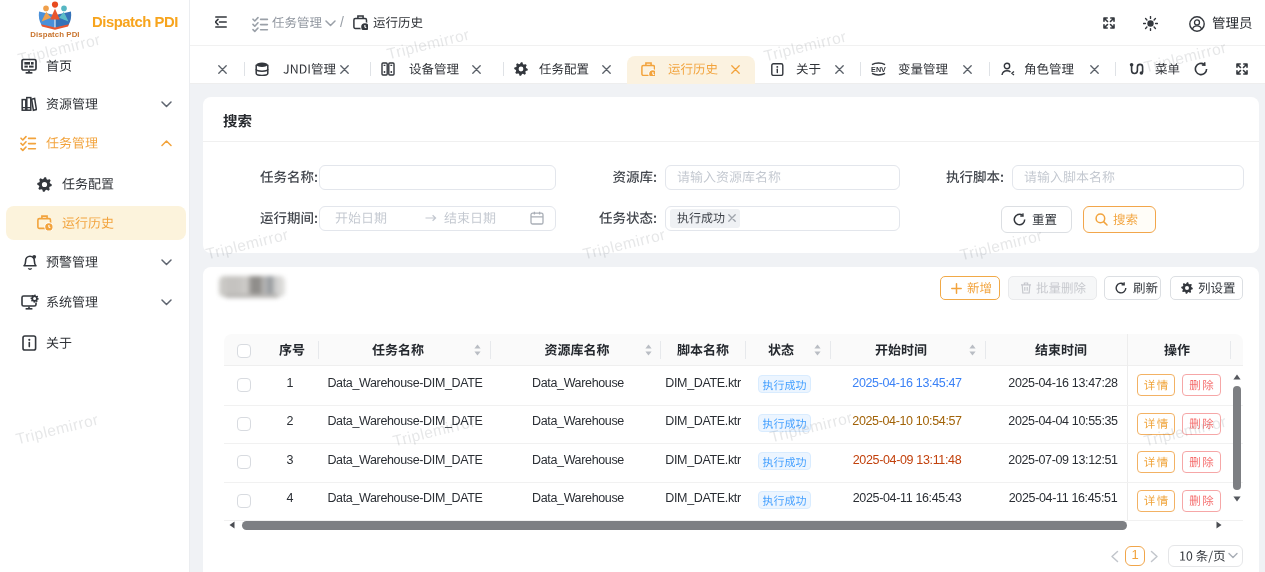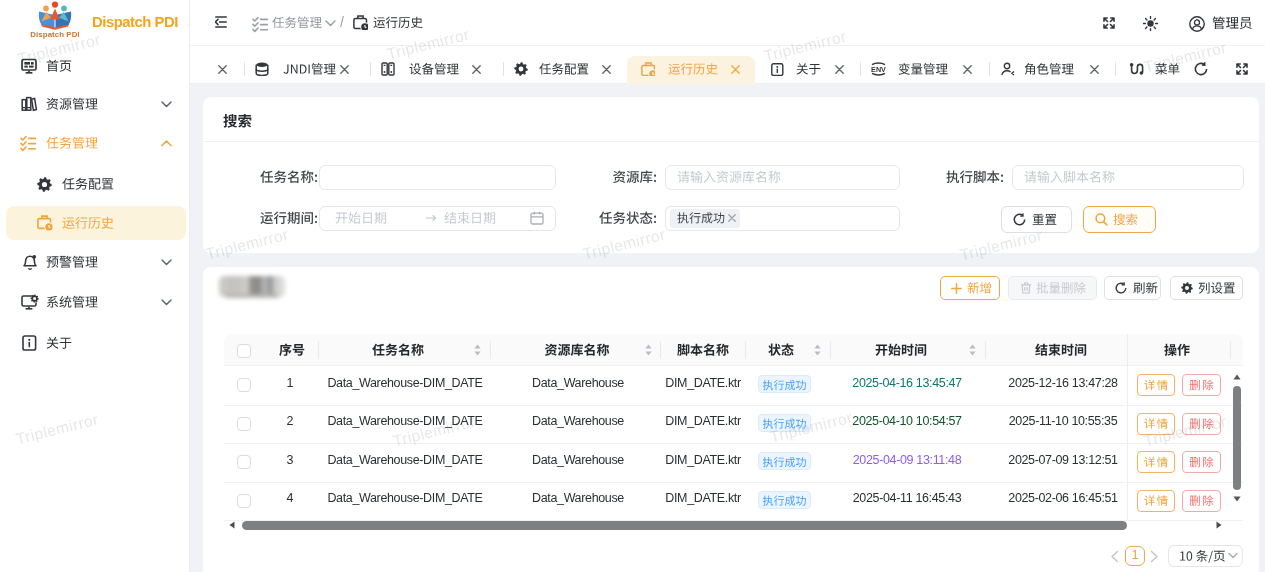--- a/index.html
+++ b/index.html
@@ -294,55 +294,55 @@
     <path d="M3.5 0.4 L6.6 4.4 H0.4 Z" fill="#b9bdc4"></path>
     <path d="M3.5 11.6 L0.4 7.6 H6.6 Z" fill="#b9bdc4"></path>
   </svg>
 <div class="a" style="left:224px;top:404.5px;width:1019px;height:1px;background:#f1f1f1"></div>
 <div class="a" style="left:237px;top:378.25px;width:14px;height:14px;border:1px solid #d8dbe0;border-radius:4px;background:#fff"></div>
 <div class="a" style="left:290px;top:375.875px;width:300px;margin-left:-150px;text-align:center;font-size:12.5px;color:#2a2e34;letter-spacing:-0.2px;font-weight:normal;white-space:nowrap">1</div>
 <div class="a" style="left:405px;top:375.875px;width:300px;margin-left:-150px;text-align:center;font-size:12.5px;color:#2a2e34;letter-spacing:-0.35px;font-weight:normal;white-space:nowrap">Data_Warehouse-DIM_DATE</div>
 <div class="a" style="left:578px;top:375.875px;width:300px;margin-left:-150px;text-align:center;font-size:12.5px;color:#2a2e34;letter-spacing:-0.35px;font-weight:normal;white-space:nowrap">Data_Warehouse</div>
 <div class="a" style="left:703px;top:375.875px;width:300px;margin-left:-150px;text-align:center;font-size:12.5px;color:#2a2e34;letter-spacing:-0.35px;font-weight:normal;white-space:nowrap">DIM_DATE.ktr</div>
 <div class="a" style="left:758px;top:375.25px;width:53px;height:18px;background:#ecf5ff;border:1px solid #d9ecff;border-radius:4px"></div>
-<div class="a" style="left:907px;top:375.875px;width:300px;margin-left:-150px;text-align:center;font-size:12.5px;color:#0f766e;letter-spacing:-0.35px;font-weight:normal;white-space:nowrap">2025-04-16 13:45:47</div>
-<div class="a" style="left:1063px;top:375.875px;width:300px;margin-left:-150px;text-align:center;font-size:12.5px;color:#2a2e34;letter-spacing:-0.35px;font-weight:normal;white-space:nowrap">2025-12-16 13:47:28</div>
+<div class="a" style="left:907px;top:375.875px;width:300px;margin-left:-150px;text-align:center;font-size:12.5px;color:#3b82f6;letter-spacing:-0.35px;font-weight:normal;white-space:nowrap">2025-04-16 13:45:47</div>
+<div class="a" style="left:1063px;top:375.875px;width:300px;margin-left:-150px;text-align:center;font-size:12.5px;color:#2a2e34;letter-spacing:-0.35px;font-weight:normal;white-space:nowrap">2025-04-16 13:47:28</div>
 <div class="a" style="left:1137px;top:374.25px;width:38px;height:22px;border:1px solid #f3b264;border-radius:4px;background:#fff"></div>
 <div class="a" style="left:1182px;top:374.25px;width:39px;height:22px;border:1px solid #f6a7a7;border-radius:4px;background:#fff"></div>
 <div class="a" style="left:224px;top:443px;width:1019px;height:1px;background:#f1f1f1"></div>
 <div class="a" style="left:237px;top:416.75px;width:14px;height:14px;border:1px solid #d8dbe0;border-radius:4px;background:#fff"></div>
 <div class="a" style="left:290px;top:414.375px;width:300px;margin-left:-150px;text-align:center;font-size:12.5px;color:#2a2e34;letter-spacing:-0.2px;font-weight:normal;white-space:nowrap">2</div>
 <div class="a" style="left:405px;top:414.375px;width:300px;margin-left:-150px;text-align:center;font-size:12.5px;color:#2a2e34;letter-spacing:-0.35px;font-weight:normal;white-space:nowrap">Data_Warehouse-DIM_DATE</div>
 <div class="a" style="left:578px;top:414.375px;width:300px;margin-left:-150px;text-align:center;font-size:12.5px;color:#2a2e34;letter-spacing:-0.35px;font-weight:normal;white-space:nowrap">Data_Warehouse</div>
 <div class="a" style="left:703px;top:414.375px;width:300px;margin-left:-150px;text-align:center;font-size:12.5px;color:#2a2e34;letter-spacing:-0.35px;font-weight:normal;white-space:nowrap">DIM_DATE.ktr</div>
 <div class="a" style="left:758px;top:413.75px;width:53px;height:18px;background:#ecf5ff;border:1px solid #d9ecff;border-radius:4px"></div>
-<div class="a" style="left:907px;top:414.375px;width:300px;margin-left:-150px;text-align:center;font-size:12.5px;color:#14532d;letter-spacing:-0.35px;font-weight:normal;white-space:nowrap">2025-04-10 10:54:57</div>
-<div class="a" style="left:1063px;top:414.375px;width:300px;margin-left:-150px;text-align:center;font-size:12.5px;color:#2a2e34;letter-spacing:-0.35px;font-weight:normal;white-space:nowrap">2025-11-10 10:55:35</div>
+<div class="a" style="left:907px;top:414.375px;width:300px;margin-left:-150px;text-align:center;font-size:12.5px;color:#a16207;letter-spacing:-0.35px;font-weight:normal;white-space:nowrap">2025-04-10 10:54:57</div>
+<div class="a" style="left:1063px;top:414.375px;width:300px;margin-left:-150px;text-align:center;font-size:12.5px;color:#2a2e34;letter-spacing:-0.35px;font-weight:normal;white-space:nowrap">2025-04-04 10:55:35</div>
 <div class="a" style="left:1137px;top:412.75px;width:38px;height:22px;border:1px solid #f3b264;border-radius:4px;background:#fff"></div>
 <div class="a" style="left:1182px;top:412.75px;width:39px;height:22px;border:1px solid #f6a7a7;border-radius:4px;background:#fff"></div>
 <div class="a" style="left:224px;top:481.5px;width:1019px;height:1px;background:#f1f1f1"></div>
 <div class="a" style="left:237px;top:455.25px;width:14px;height:14px;border:1px solid #d8dbe0;border-radius:4px;background:#fff"></div>
 <div class="a" style="left:290px;top:452.875px;width:300px;margin-left:-150px;text-align:center;font-size:12.5px;color:#2a2e34;letter-spacing:-0.2px;font-weight:normal;white-space:nowrap">3</div>
 <div class="a" style="left:405px;top:452.875px;width:300px;margin-left:-150px;text-align:center;font-size:12.5px;color:#2a2e34;letter-spacing:-0.35px;font-weight:normal;white-space:nowrap">Data_Warehouse-DIM_DATE</div>
 <div class="a" style="left:578px;top:452.875px;width:300px;margin-left:-150px;text-align:center;font-size:12.5px;color:#2a2e34;letter-spacing:-0.35px;font-weight:normal;white-space:nowrap">Data_Warehouse</div>
 <div class="a" style="left:703px;top:452.875px;width:300px;margin-left:-150px;text-align:center;font-size:12.5px;color:#2a2e34;letter-spacing:-0.35px;font-weight:normal;white-space:nowrap">DIM_DATE.ktr</div>
 <div class="a" style="left:758px;top:452.25px;width:53px;height:18px;background:#ecf5ff;border:1px solid #d9ecff;border-radius:4px"></div>
-<div class="a" style="left:907px;top:452.875px;width:300px;margin-left:-150px;text-align:center;font-size:12.5px;color:#8b5cf6;letter-spacing:-0.35px;font-weight:normal;white-space:nowrap">2025-04-09 13:11:48</div>
+<div class="a" style="left:907px;top:452.875px;width:300px;margin-left:-150px;text-align:center;font-size:12.5px;color:#c2410c;letter-spacing:-0.35px;font-weight:normal;white-space:nowrap">2025-04-09 13:11:48</div>
 <div class="a" style="left:1063px;top:452.875px;width:300px;margin-left:-150px;text-align:center;font-size:12.5px;color:#2a2e34;letter-spacing:-0.35px;font-weight:normal;white-space:nowrap">2025-07-09 13:12:51</div>
 <div class="a" style="left:1137px;top:451.25px;width:38px;height:22px;border:1px solid #f3b264;border-radius:4px;background:#fff"></div>
 <div class="a" style="left:1182px;top:451.25px;width:39px;height:22px;border:1px solid #f6a7a7;border-radius:4px;background:#fff"></div>
 <div class="a" style="left:224px;top:520px;width:1019px;height:1px;background:#f1f1f1"></div>
 <div class="a" style="left:237px;top:493.75px;width:14px;height:14px;border:1px solid #d8dbe0;border-radius:4px;background:#fff"></div>
 <div class="a" style="left:290px;top:491.375px;width:300px;margin-left:-150px;text-align:center;font-size:12.5px;color:#2a2e34;letter-spacing:-0.2px;font-weight:normal;white-space:nowrap">4</div>
 <div class="a" style="left:405px;top:491.375px;width:300px;margin-left:-150px;text-align:center;font-size:12.5px;color:#2a2e34;letter-spacing:-0.35px;font-weight:normal;white-space:nowrap">Data_Warehouse-DIM_DATE</div>
 <div class="a" style="left:578px;top:491.375px;width:300px;margin-left:-150px;text-align:center;font-size:12.5px;color:#2a2e34;letter-spacing:-0.35px;font-weight:normal;white-space:nowrap">Data_Warehouse</div>
 <div class="a" style="left:703px;top:491.375px;width:300px;margin-left:-150px;text-align:center;font-size:12.5px;color:#2a2e34;letter-spacing:-0.35px;font-weight:normal;white-space:nowrap">DIM_DATE.ktr</div>
 <div class="a" style="left:758px;top:490.75px;width:53px;height:18px;background:#ecf5ff;border:1px solid #d9ecff;border-radius:4px"></div>
 <div class="a" style="left:907px;top:491.375px;width:300px;margin-left:-150px;text-align:center;font-size:12.5px;color:#2a2e34;letter-spacing:-0.35px;font-weight:normal;white-space:nowrap">2025-04-11 16:45:43</div>
-<div class="a" style="left:1063px;top:491.375px;width:300px;margin-left:-150px;text-align:center;font-size:12.5px;color:#2a2e34;letter-spacing:-0.35px;font-weight:normal;white-space:nowrap">2025-02-06 16:45:51</div>
+<div class="a" style="left:1063px;top:491.375px;width:300px;margin-left:-150px;text-align:center;font-size:12.5px;color:#2a2e34;letter-spacing:-0.35px;font-weight:normal;white-space:nowrap">2025-04-11 16:45:51</div>
 <div class="a" style="left:1137px;top:489.75px;width:38px;height:22px;border:1px solid #f3b264;border-radius:4px;background:#fff"></div>
 <div class="a" style="left:1182px;top:489.75px;width:39px;height:22px;border:1px solid #f6a7a7;border-radius:4px;background:#fff"></div>
 <svg style="position:absolute;left:1233px;top:374px" width="8" height="6" viewBox="0 0 8 6" fill="none">
     <path d="M4 0.5 L7.6 5.5 H0.4 Z" fill="#55585e"></path>
   </svg>
 <div class="a" style="left:1233px;top:386px;width:8px;height:104px;background:#7d7f83;border-radius:4px"></div>
 <svg style="position:absolute;left:1233px;top:496px" width="8" height="6" viewBox="0 0 8 6" fill="none">
     <path d="M4 5.5 L0.4 0.5 H7.6 Z" fill="#55585e"></path>
   </svg>
 <svg style="position:absolute;left:229px;top:521px" width="6" height="8" viewBox="0 0 6 8" fill="none">

